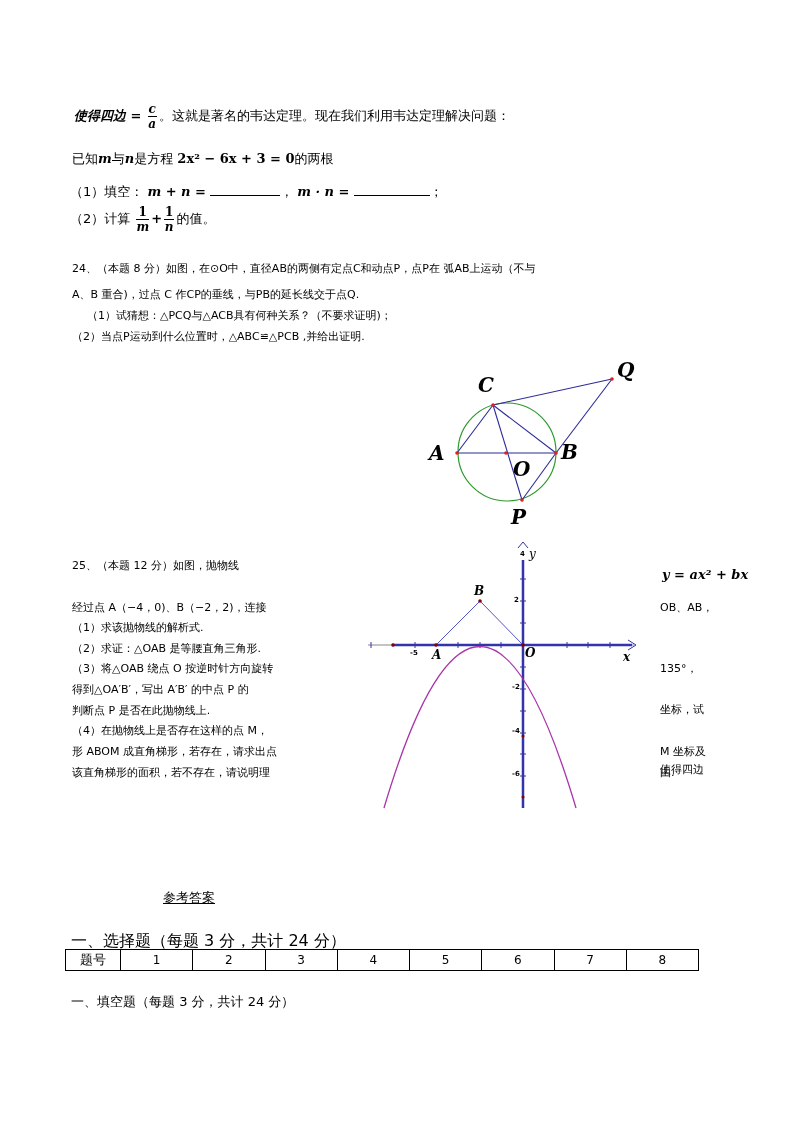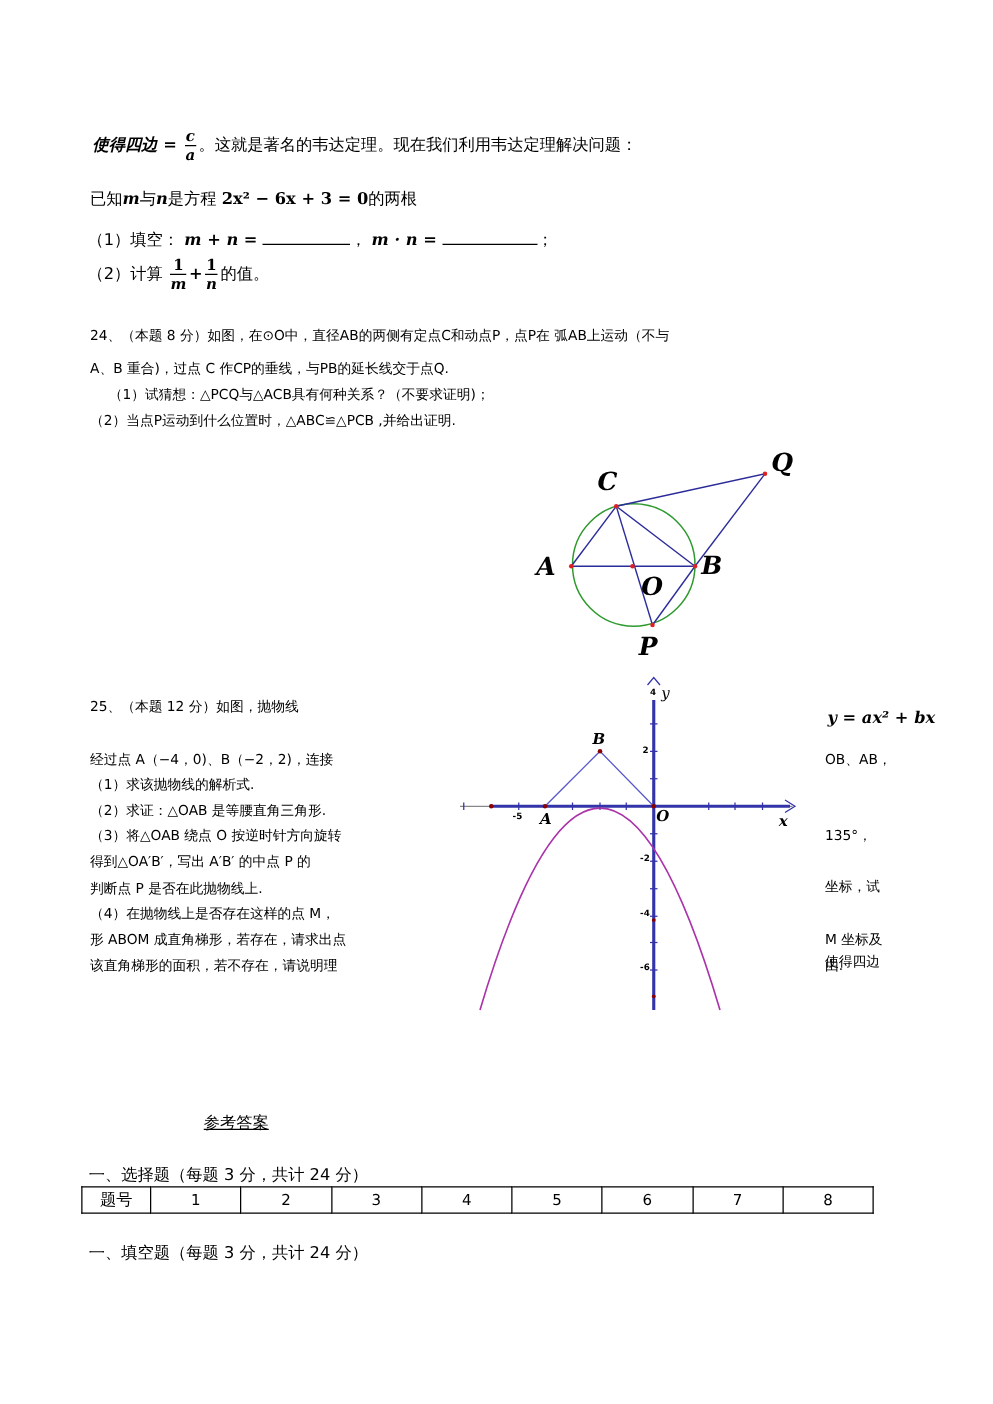--- a/index.html
+++ b/index.html
@@ -161,21 +161,21 @@
   <span class="abs" style="left:152px; top:230px; font-size:7px; font-weight:bold;">-6</span>
   <span class="abs" style="left:50px; top:109px; font-size:7px; font-weight:bold;">-5</span>
   <span class="glabel" style="left:169px; top:7px; font-size:12px; font-weight:normal;">y</span>
   <span class="glabel" style="left:263px; top:110px; font-size:12px;">x</span>
   <span class="glabel" style="left:72px; top:108px; font-size:12px;">A</span>
   <span class="glabel" style="left:114px; top:44px; font-size:12px;">B</span>
   <span class="glabel" style="left:165px; top:106px; font-size:12px;">O</span>
 </div>
 
 <div class="abs" style="left:163px; top:889px; font-size:13px;text-decoration:underline;">参考答案</div>
-<div class="abs" style="left:71px; top:931px; font-size:13px;">一、选择题（每题 3 分，共计 24 分）</div>
+<div class="abs" style="left:71px; top:931px; font-size:16px;">一、选择题（每题 3 分，共计 24 分）</div>
 
 <table class="answers">
   <tbody>
       <tr>
     <td class="head">题号</td>
     <td>1</td>
     <td>2</td>
     <td>3</td>
     <td>4</td>
     <td>5</td>

